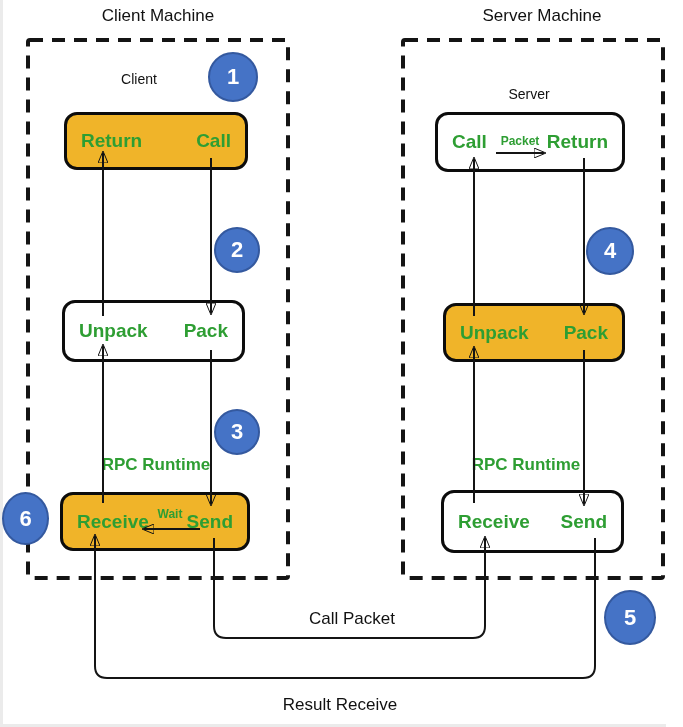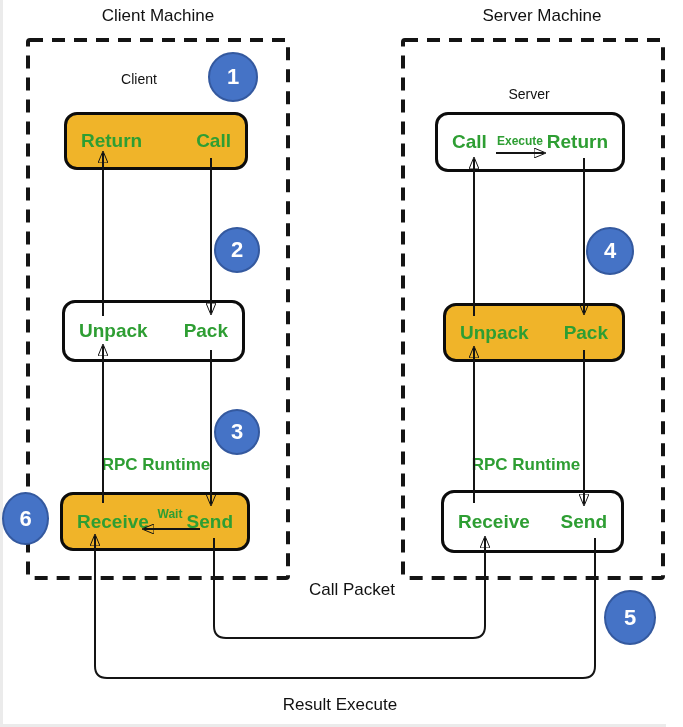--- a/index.html
+++ b/index.html
@@ -72,25 +72,25 @@
   </div>
   <div class="node-box orange box-layer" style="left:443px;top:303px;width:182px;height:59px;">
     <span>Unpack</span>
     <span>Pack</span>
   </div>
   <div class="node-box white box-layer" style="left:441px;top:490px;width:183px;height:63px;">
     <span>Receive</span>
     <span>Send</span>
   </div>
 
-  <div class="abs mini-label label-layer" style="left:489px;top:134px;width:62px;">Execute</div>
+  <div class="abs mini-label label-layer" style="left:489px;top:134px;width:62px;">Packet</div>
   <div class="abs mini-label label-layer" style="left:146px;top:507px;width:48px;">Wait</div>
 
-  <div class="abs packet-label" style="left:252px;top:580px;width:200px;">Call Packet</div>
-  <div class="abs packet-label" style="left:240px;top:695px;width:200px;">Result Execute</div>
+  <div class="abs packet-label" style="left:252px;top:609px;width:200px;">Call Packet</div>
+  <div class="abs packet-label" style="left:240px;top:695px;width:200px;">Result Receive</div>
 
   <svg class="connector-layer" width="683" height="727">
     <defs>
       <marker id="ah" markerWidth="12" markerHeight="10" refX="10" refY="5" orient="auto" markerUnits="userSpaceOnUse">
         <path d="M0,0 L12,5 L0,10 z" fill="#141414" stroke="none"></path>
       </marker>
     </defs>
 
     <rect class="dashed-border" x="28" y="40" width="260" height="538" rx="2"></rect>
     <rect class="dashed-border" x="403" y="40" width="260" height="538" rx="2"></rect>

